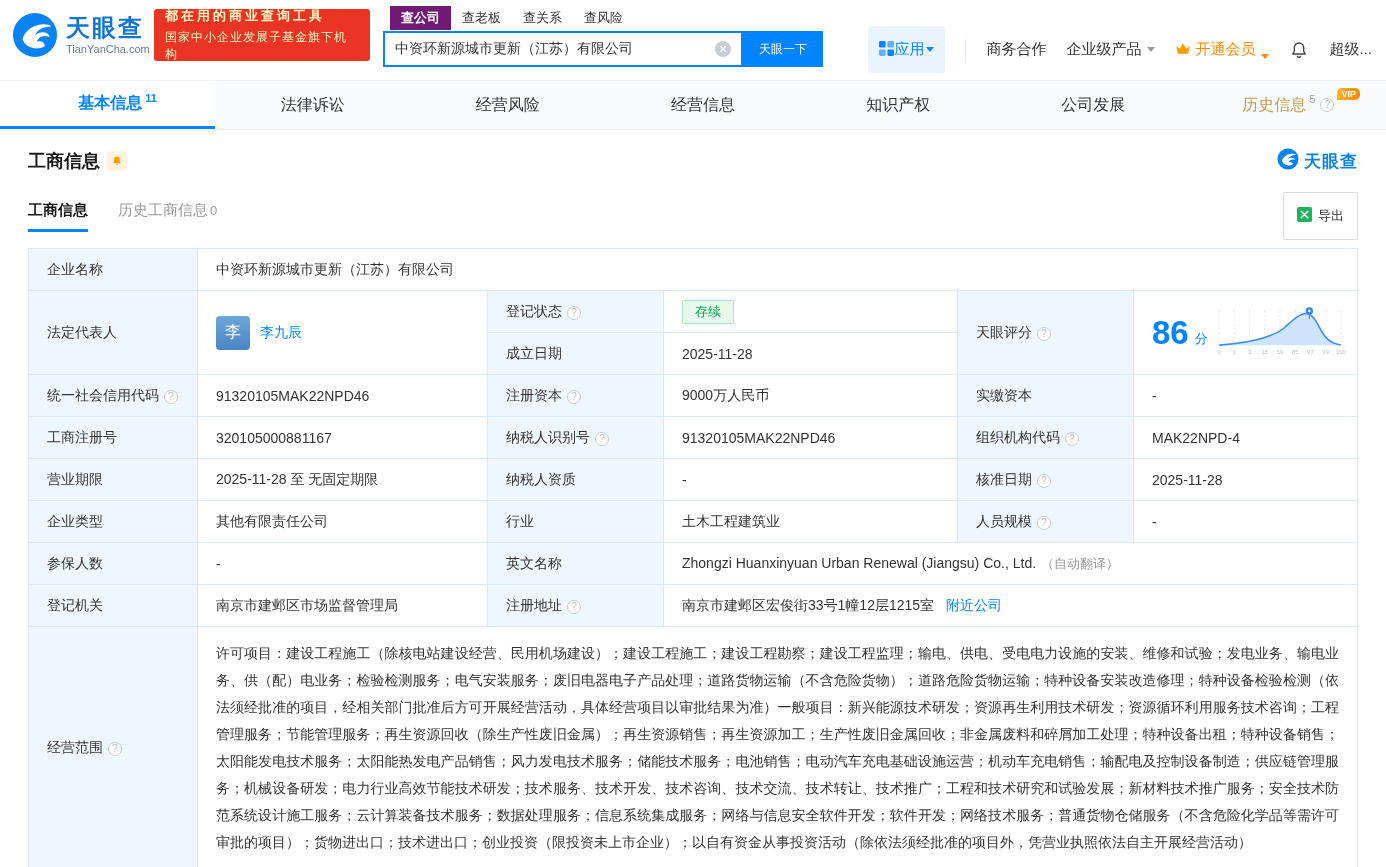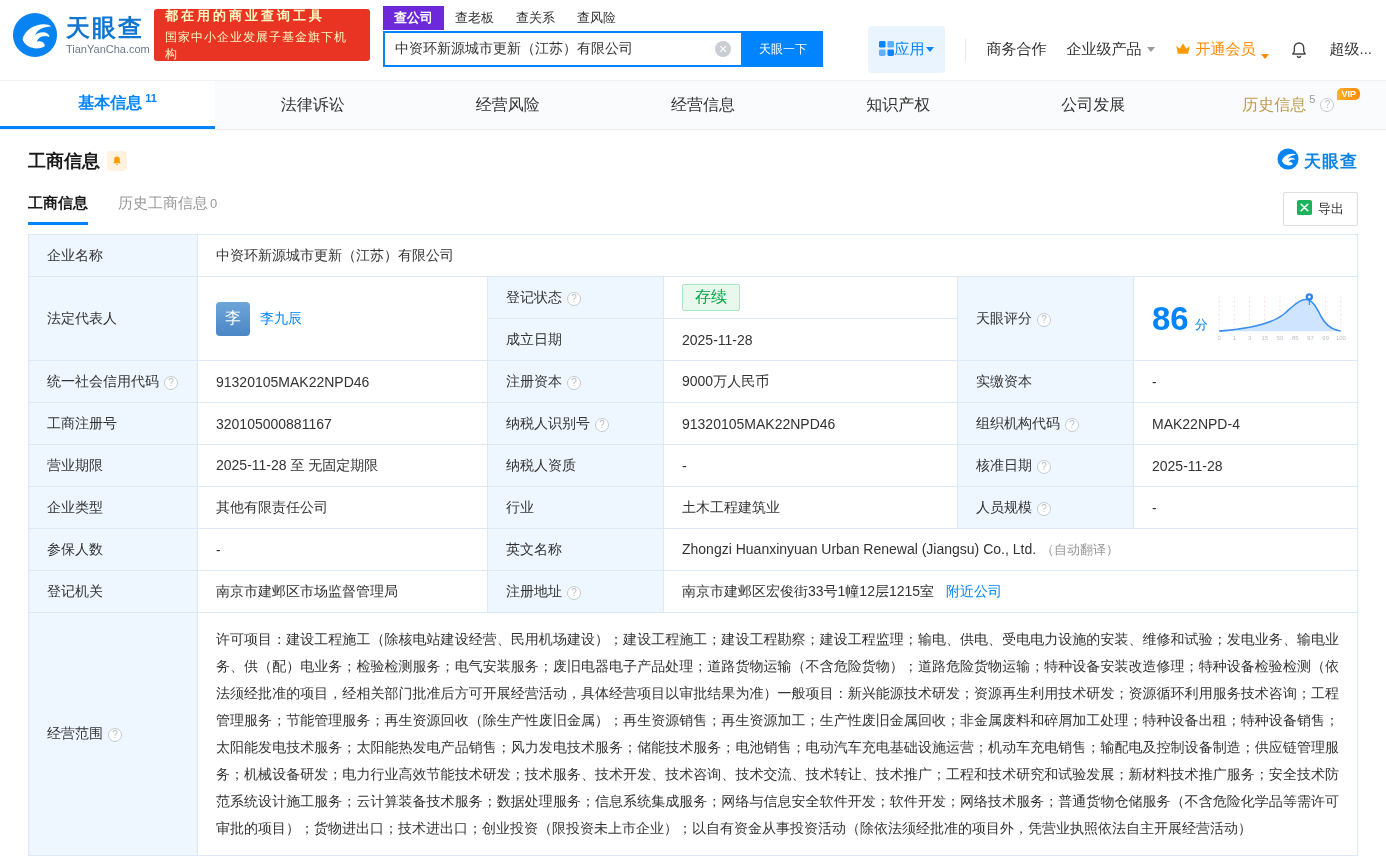--- a/index.html
+++ b/index.html
@@ -20,21 +20,21 @@
     position: absolute; left: 154px; top: 9px; width: 216px; height: 52px;
     background: #e93323; color: #fef9c3; border-radius: 3px;
     display: flex; flex-direction: column; justify-content: center; padding: 0 11px;
   }
   .slogan-l1 { font-size: 13px; font-weight: bold; letter-spacing: 3px; }
   .slogan-l2 { font-size: 12px; letter-spacing: 1px; margin-top: 4px; }
 
   .search-wrap { position: absolute; left: 383px; top: 6px; }
   .search-tabs { display: flex; align-items: center; height: 24px; }
   .search-tab { font-size: 13px; color: #333; padding: 3px 11px; cursor: pointer; }
-  .search-tab.active { background: #6d28d9; color: #fff; font-weight: bold; }
+  .search-tab.active { background: #701a75; color: #fff; font-weight: bold; margin-left: 7px; }
   .search-row { display: flex; margin-top: 1px; }
   .search-box { width: 360px; height: 36px; border: 2px solid #0084ff; background: #fff; display: flex; align-items: center; }
   .search-box input { flex: 1; border: none; outline: none; font-size: 14px; color: #333; padding: 0 10px; background: transparent; }
   .clear-icon { width: 16px; height: 16px; border-radius: 50%; background: #c9ced4; color: #fff; font-size: 11px; line-height: 16px; text-align: center; margin-right: 10px; cursor: pointer; flex: none; }
   .search-btn { width: 80px; height: 36px; background: #0084ff; color: #fff; font-size: 12px; border: none; cursor: pointer; font-family: Liberation Sans, sans-serif; }
 
   .top-nav { position: absolute; right: 14px; top: 26px; display: flex; align-items: center; gap: 20px; font-size: 15px; color: #333; }
   .app-chip { display: flex; align-items: center; background: #e9f4ff; border-radius: 4px; padding: 14px 11px; color: #0a84ff; cursor: pointer; }
   .vdiv { width: 1px; height: 22px; background: #e8e8e8; }
   .nav-item { cursor: pointer; display: flex; align-items: center; gap: 4px; }
@@ -58,30 +58,30 @@
   .section-header { display: flex; justify-content: space-between; align-items: center; margin-top: 18px; }
   .section-title { display: flex; align-items: center; gap: 7px; font-size: 18px; font-weight: bold; color: #1a1a1a; }
   .bell-chip { width: 20px; height: 20px; border-radius: 4px; background: #fff3e0; display: flex; align-items: center; justify-content: center; }
   .section-logo { display: flex; align-items: center; gap: 5px; }
   .section-logo .txt { font-size: 17px; font-weight: bold; color: #0b82e6; letter-spacing: 1px; }
 
   .subtabs { display: flex; align-items: center; margin-top: 18px; }
   .subtab { font-size: 15px; color: #999; margin-right: 30px; padding-bottom: 9px; cursor: pointer; border-bottom: 3px solid transparent; }
   .subtab.active { color: #1a1a1a; font-weight: bold; border-bottom-color: #0084ff; }
   .subtab .cnt { font-size: 13px; margin-left: 2px; }
-  .export-btn { margin-left: auto; display: flex; align-items: center; gap: 6px; border: 1px solid #ddd; border-radius: 2px; background: #fff; padding: 7px 13px; font-size: 13px; color: #333; cursor: pointer; font-family: inherit; }
+  .export-btn { margin-left: auto; display: flex; align-items: center; gap: 6px; border: 1px solid #ddd; border-radius: 2px; background: #fff; padding: 14px 13px; font-size: 13px; color: #333; cursor: pointer; font-family: inherit; }
 
   
   .info-table { width: 100%; border-collapse: collapse; table-layout: fixed; margin-top: 8px; }
   .info-table td { border: 1px solid #dbe9f6; font-size: 14px; color: #333; height: 42px; padding: 4px 10px 4px 18px; vertical-align: middle; word-break: break-all; }
   .info-table td.lbl { background: #eef7ff; padding-right: 6px; }
   .legal-cell { display: flex; align-items: center; gap: 10px; }
   .avatar { width: 34px; height: 34px; border-radius: 4px; background: linear-gradient(180deg,#6fa6d8,#4a86c5); color: #fff; font-size: 16px; display: flex; align-items: center; justify-content: center; cursor: pointer; flex: none; }
   .link { color: #0084ff; cursor: pointer; }
-  .status-badge { display: inline-block; background: #e8f8ed; border: 1px solid #ace5c2; color: #00a949; font-size: 16px; padding: 2px 12px; border-radius: 2px; }
+  .status-badge { display: inline-block; background: #e8f8ed; border: 1px solid #ace5c2; color: #00a949; font-size: 13px; padding: 2px 12px; border-radius: 2px; }
   .score-cell-inner { display: flex; align-items: center; gap: 6px; }
   .score-num { font-size: 33px; font-weight: bold; color: #0084ff; line-height: 1; }
   .score-unit { font-size: 13px; color: #0084ff; margin-top: 12px; }
   .note { color: #999; font-size: 13px; margin-left: 5px; }
   .addr-link { margin-left: 12px; }
   .scope-cell { line-height: 27px; text-align: justify; padding: 13px 18px !important; height: auto !important; }
 </style>
 </head>
 <body>
 

